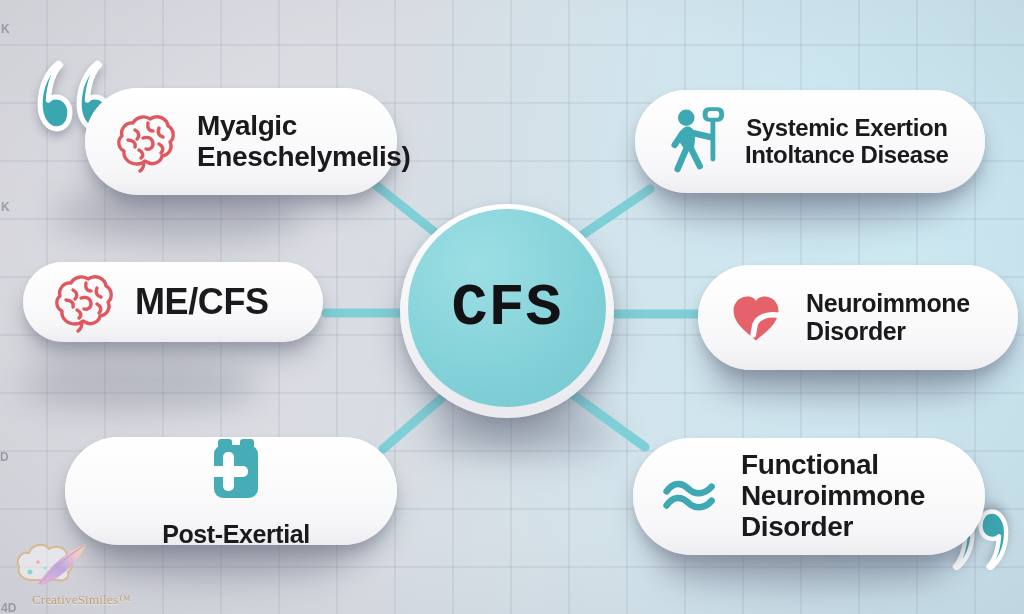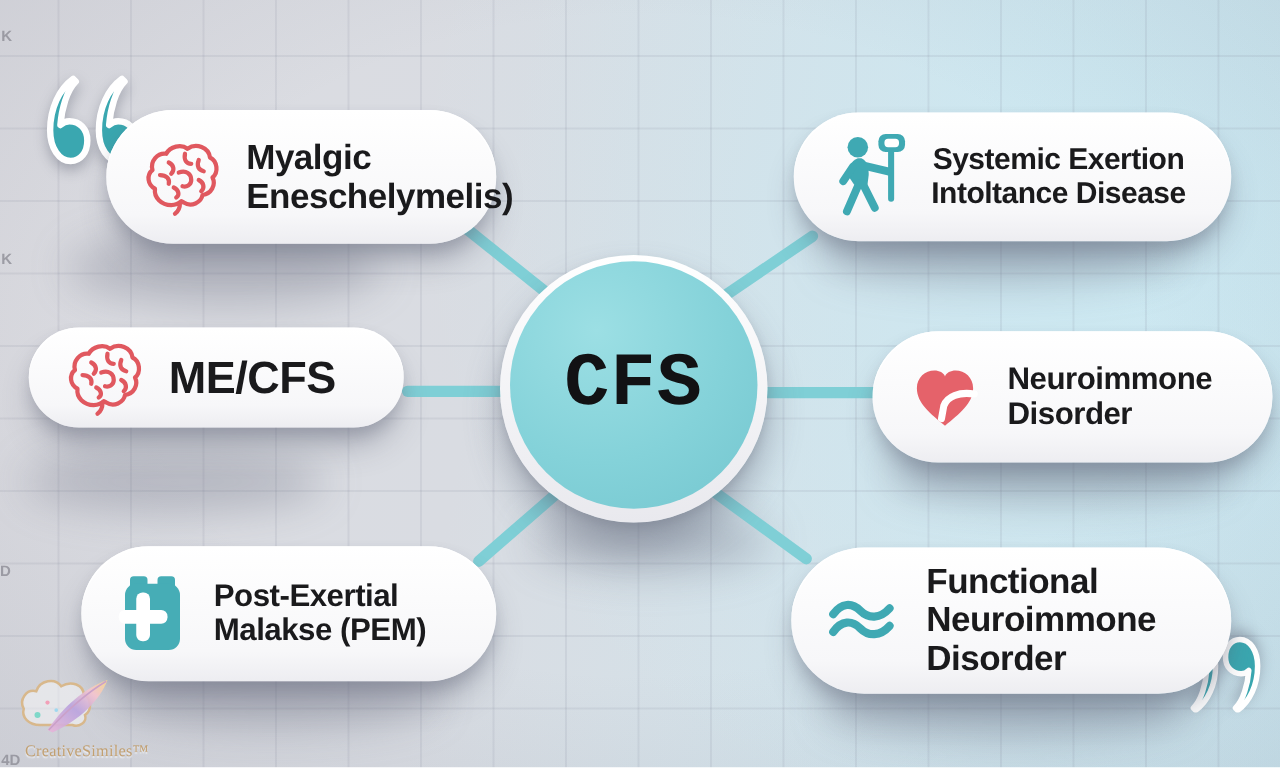--- a/index.html
+++ b/index.html
@@ -37,21 +37,21 @@
     border-radius:50%;display:flex;align-items:center;justify-content:center;
     background:radial-gradient(circle at 35% 28%, #9cdfe4 0%, #84d2d9 55%, #74c6cf 100%);font-family:Liberation Mono, monospace;}
   .center-circle .cfs{font-size:60px;font-weight:800;color:#121214;letter-spacing:1px;}
 
   .quote{position:absolute;z-index:3;filter:drop-shadow(0 5px 5px rgba(85,90,108,.40));}
   .quote.close{transform:rotate(180deg);}
 
   .bg-mark{position:absolute;z-index:1;font-size:12px;font-weight:700;color:#8e8e97;opacity:.8;}
 
   .watermark{position:absolute;left:12px;top:538px;width:140px;z-index:7;}
-  .watermark .brand{display:block;margin-top:-4px;margin-left:8px;
+  .watermark .brand{display:block;margin-top:-4px;margin-left:20px;
     font-family:"Liberation Serif", serif;font-size:13px;color:#c19b66;opacity:.9;
     text-shadow:0 1px 1px rgba(255,255,255,.7);letter-spacing:.2px;}
 </style>
 </head>
 <body>
 
 <div id="canvas">
   <div class="grid"></div>
   <div class="vignette"></div>
 
@@ -124,37 +124,36 @@
         <path d="M30,28 C36,26 40,29 40,34 C40,38 36,40 33,39"></path>
         <path d="M46,34 C50,36 51,40 48,43"></path>
         <path d="M26,40 C30,42 31,46 28,48"></path>
       </svg>
     </span>
     <div class="label" style="font-size:36px;">
       <span>ME/CFS</span>
     </div>
   </div>
 
-  <div class="pill" style="left:65px;top:437px;width:332px;height:108px;">
+  <div class="pill" style="left:65px;top:437px;width:332px;height:108px;flex-direction:column;">
     <span class="icon-wrap">
       <svg width="58" height="64" viewBox="0 0 56 64">
         <g fill="#46adb6">
           <rect x="10" y="2" width="14" height="11" rx="3"></rect>
           <rect x="32" y="2" width="14" height="11" rx="3"></rect>
           <rect x="6" y="8" width="44" height="53" rx="9"></rect>
         </g>
         <g fill="#ffffff">
           <rect x="1" y="29" width="39" height="11" rx="5"></rect>
           <rect x="15" y="15" width="11" height="39" rx="5"></rect>
         </g>
       </svg>
     </span>
     <div class="label" style="font-size:25px;">
       <span>Post-Exertial</span>
-      <span>Malakse (PEM)</span>
     </div>
   </div>
 
   <div class="pill" style="left:635px;top:90px;width:350px;height:103px;">
     <span class="icon-wrap">
       <svg width="62" height="70" viewBox="0 0 64 72">
         <g fill="#3fa9b3">
           <circle cx="24" cy="11" r="8.5"></circle>
           <rect x="49" y="8" width="5" height="48" rx="2.5"></rect>
           <rect x="41" y="0" width="22" height="15" rx="6"></rect>

